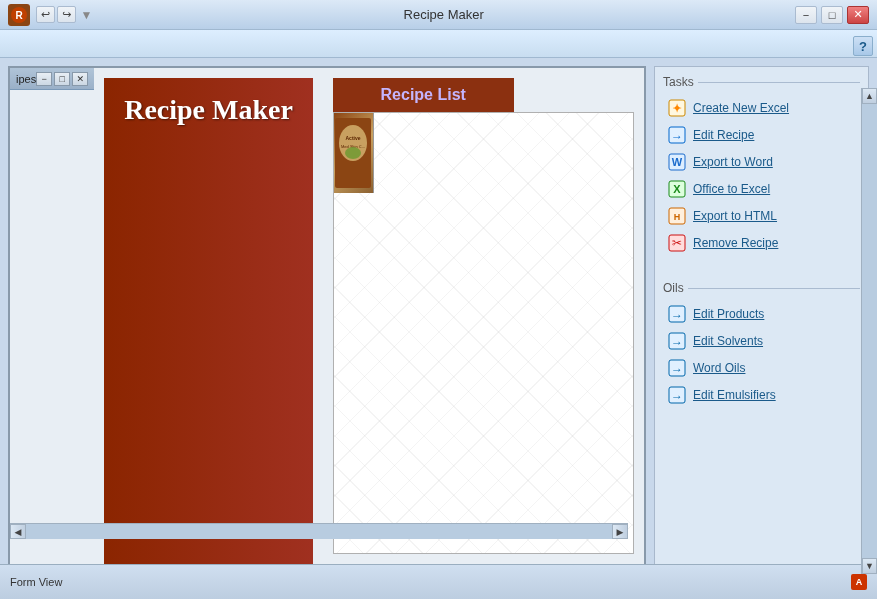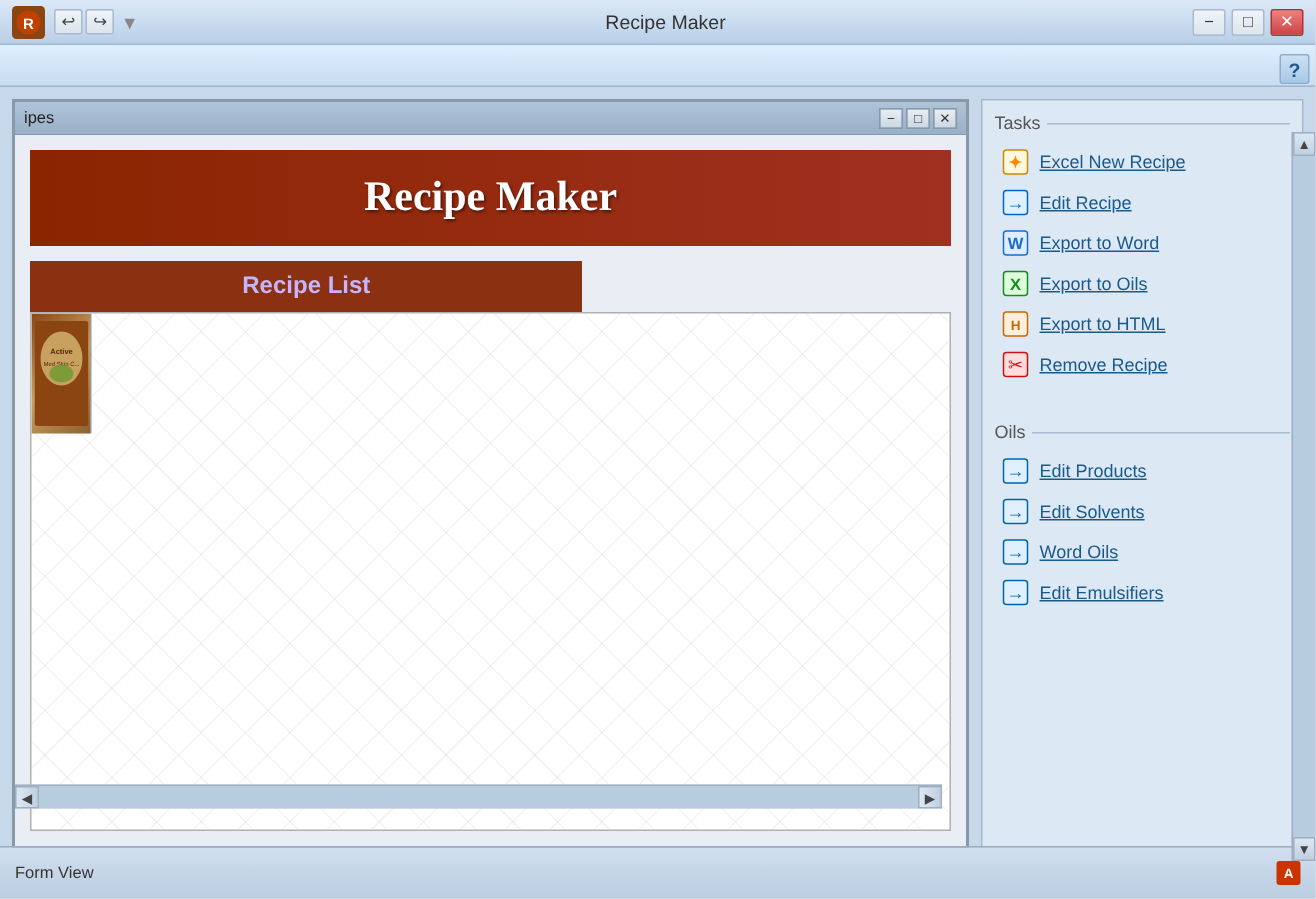--- a/index.html
+++ b/index.html
@@ -120,21 +120,21 @@
       gap: 0;
       position: relative;
     }
 
     
     .doc-window {
       background: #e8eef4;
       border: 2px solid #8899aa;
       flex: 1;
       display: flex;
-      flex-direction: column;
+      flex-direction: row;
       position: relative;
       margin-right: 8px;
       justify-content: flex-end;
     }
     .doc-window-titlebar {
       background: linear-gradient(to bottom, #b0c4d8, #9ab0c8);
       height: 22px;
       display: flex;
       align-items: center;
       justify-content: space-between;
@@ -474,21 +474,21 @@
         <div class="section-line"></div>
       </div>
 
       <div class="task-item">
         <div class="task-icon icon-new">
           <svg width="18" height="18" viewBox="0 0 18 18">
             <rect width="16" height="16" x="1" y="1" fill="#fff8e0" stroke="#cc8800" stroke-width="1" rx="2"></rect>
             <text x="9" y="13" text-anchor="middle" fill="#ff8800" font-size="11" font-weight="bold">✦</text>
           </svg>
         </div>
-        <span class="task-label">Excel New Recipe</span>
+        <span class="task-label">Create New Excel</span>
       </div>
 
       <div class="task-item">
         <div class="task-icon icon-edit">
           <svg width="18" height="18" viewBox="0 0 18 18">
             <rect width="16" height="16" x="1" y="1" fill="#e0f0ff" stroke="#0066cc" stroke-width="1" rx="2"></rect>
             <text x="9" y="13" text-anchor="middle" fill="#0066cc" font-size="12" font-weight="bold">→</text>
           </svg>
         </div>
         <span class="task-label">Edit Recipe</span>
@@ -505,21 +505,21 @@
         <span class="task-label">Export to Word</span>
       </div>
 
       <div class="task-item">
         <div class="task-icon icon-excel">
           <svg width="18" height="18" viewBox="0 0 18 18">
             <rect width="16" height="16" x="1" y="1" fill="#ddffdd" stroke="#1a8a1a" stroke-width="1" rx="2"></rect>
             <text x="9" y="13" text-anchor="middle" fill="#1a8a1a" font-size="11" font-weight="bold">X</text>
           </svg>
         </div>
-        <span class="task-label">Export to Oils</span>
+        <span class="task-label">Office to Excel</span>
       </div>
 
       <div class="task-item">
         <div class="task-icon icon-html">
           <svg width="18" height="18" viewBox="0 0 18 18">
             <rect width="16" height="16" x="1" y="1" fill="#fff0dd" stroke="#cc6600" stroke-width="1" rx="2"></rect>
             <text x="9" y="13" text-anchor="middle" fill="#cc6600" font-size="9" font-weight="bold">H</text>
           </svg>
         </div>
         <span class="task-label">Export to HTML</span>

